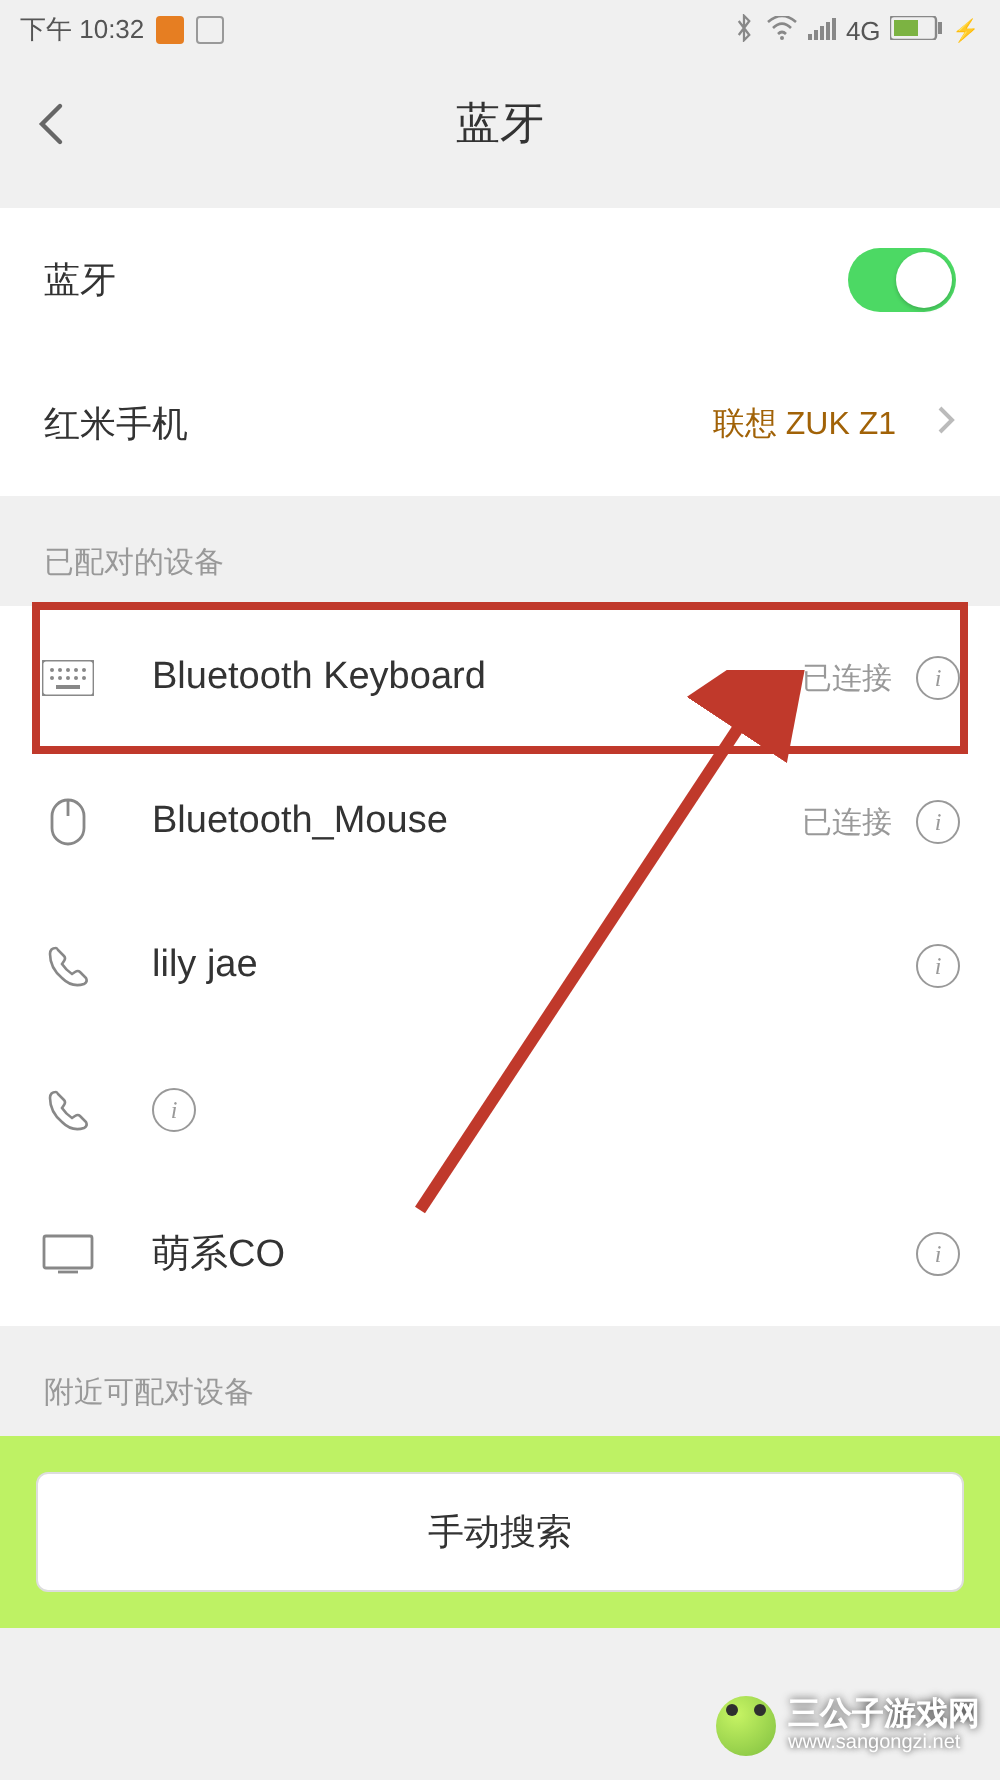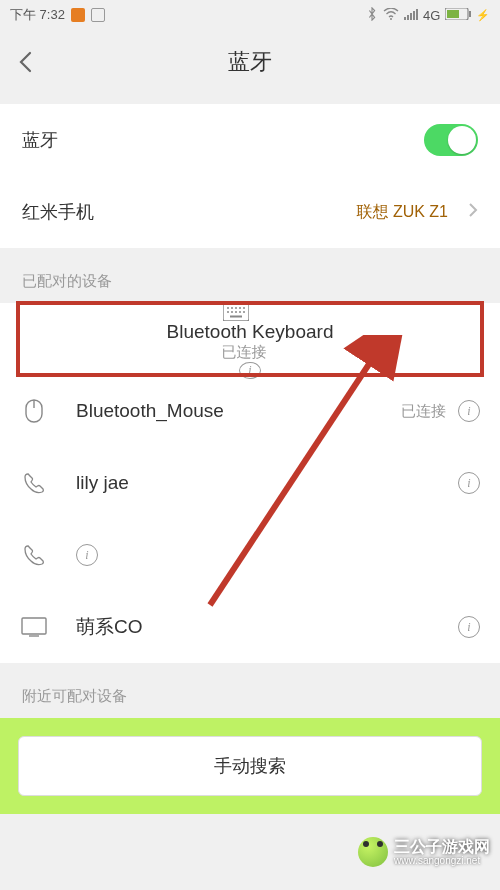--- a/index.html
+++ b/index.html
@@ -101,21 +101,20 @@
       width: 22px; height: 22px;
       border: 1.5px solid #999;
       border-radius: 50%;
       display: flex; align-items: center; justify-content: center;
       font-size: 12px; color: #999;
       font-family: serif;
       font-style: italic;
     }
     .highlighted {
       position: relative;
-      flex-direction: column;
     }
     .red-outline {
       position: absolute;
       left: 16px; right: 16px; top: -2px; bottom: -2px;
       border: 4px solid #c0392b;
       pointer-events: none;
       z-index: 5;
     }
     .search-btn-wrap {
       padding: 18px;
@@ -127,21 +126,21 @@
       border-radius: 6px;
       height: 60px;
       display: flex;
       align-items: center;
       justify-content: center;
       font-size: 18px;
       color: #333;
     }
     .watermark {
       position: absolute;
-      bottom: 23px;
+      bottom: 12px;
       right: 10px;
       font-size: 16px;
       color: #fff;
       display: flex;
       align-items: center;
       gap: 6px;
       text-shadow: 0 0 4px rgba(0,0,0,0.8);
       font-weight: 700;
       z-index: 20;
     }
@@ -164,21 +163,21 @@
     .gap {
       height: 10px;
       background: #f0f0f0;
     }
   </style>
 </head>
 <body>
 
 <div class="status-bar">
   <div class="status-left">
-    <span>下午 7:32</span>
+    <span>下午 10:32</span>
     <span class="orange-icon"></span>
     <span class="gray-icon"></span>
   </div>
   <div class="status-right">
     <span>
       <svg width="12" height="14" viewBox="0 0 12 16">
           <path d="M3 4 L9 12 L6 15 V1 L9 4 L3 12" fill="none" stroke="#888" stroke-width="1.3"></path>
         </svg>
     </span>
     <span>

